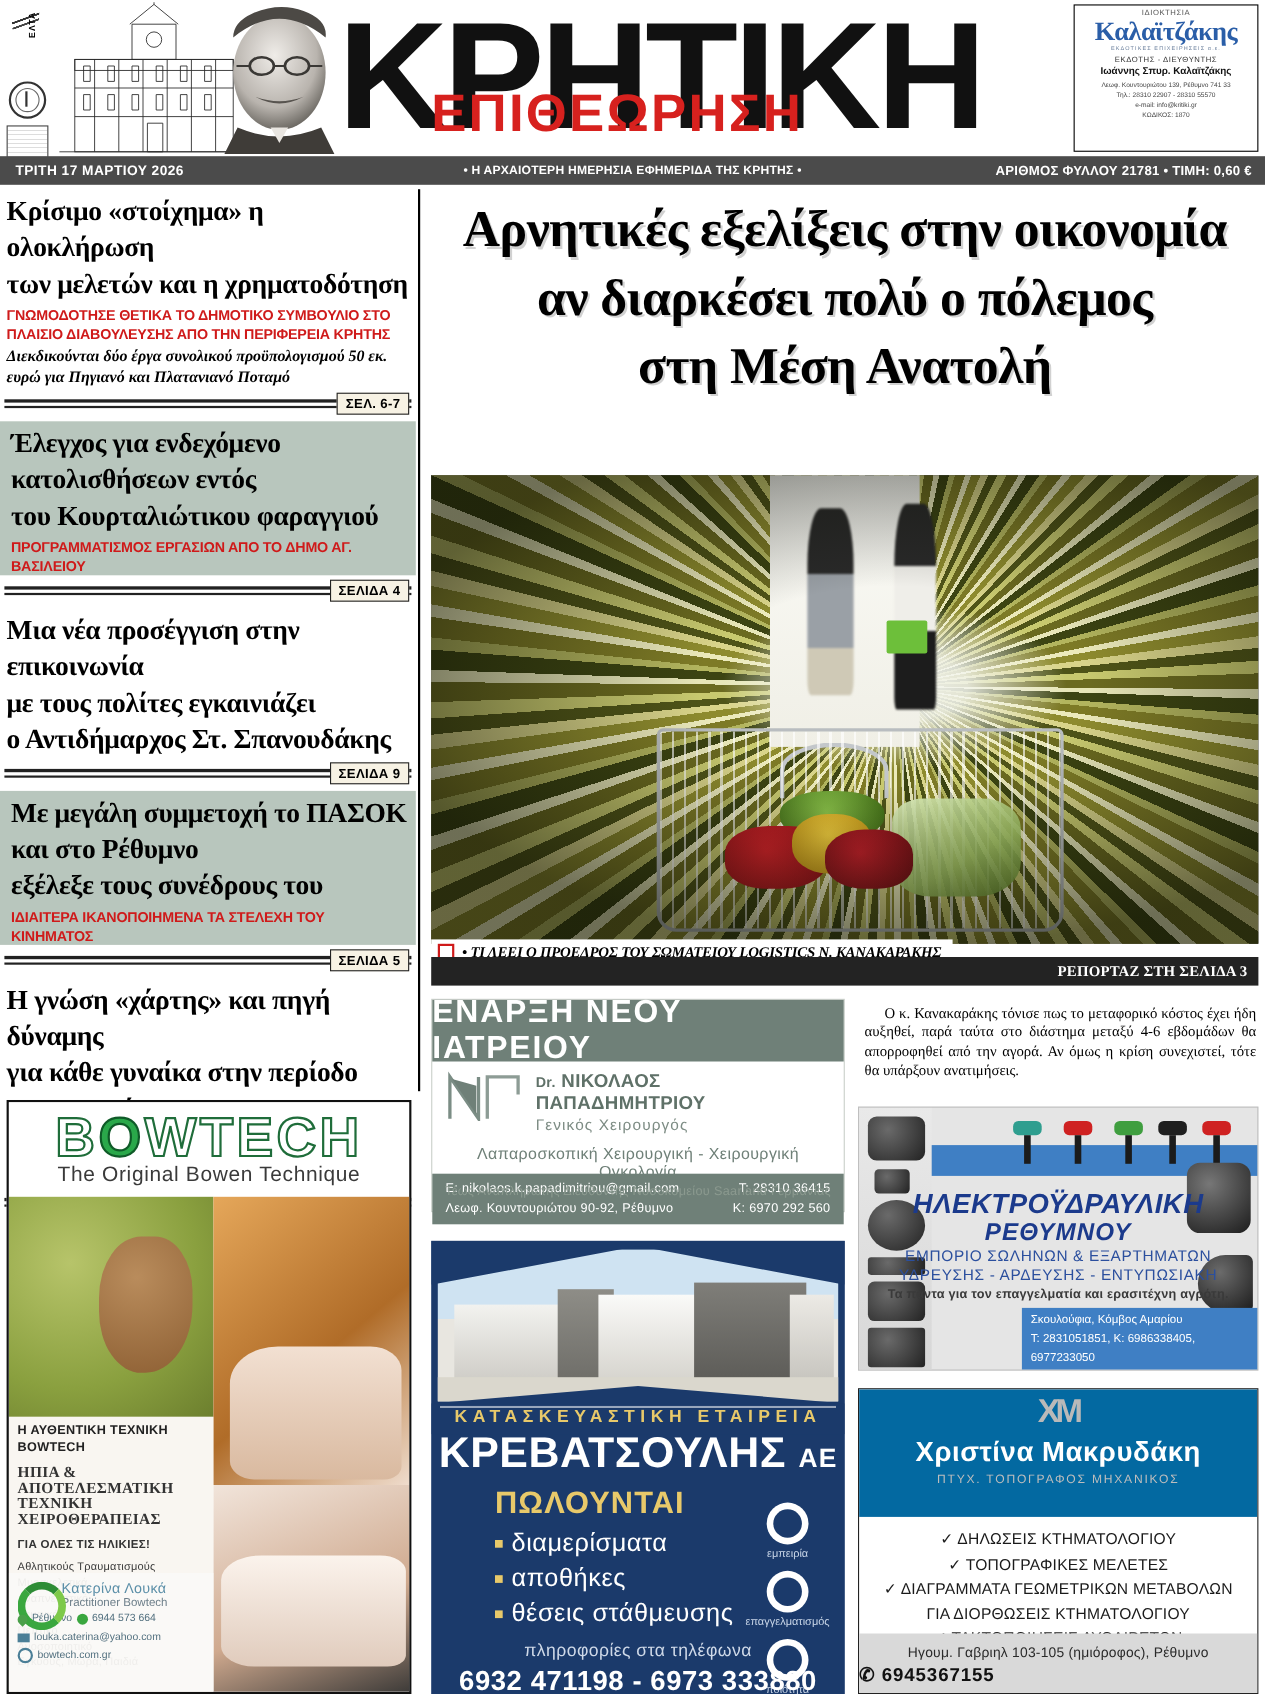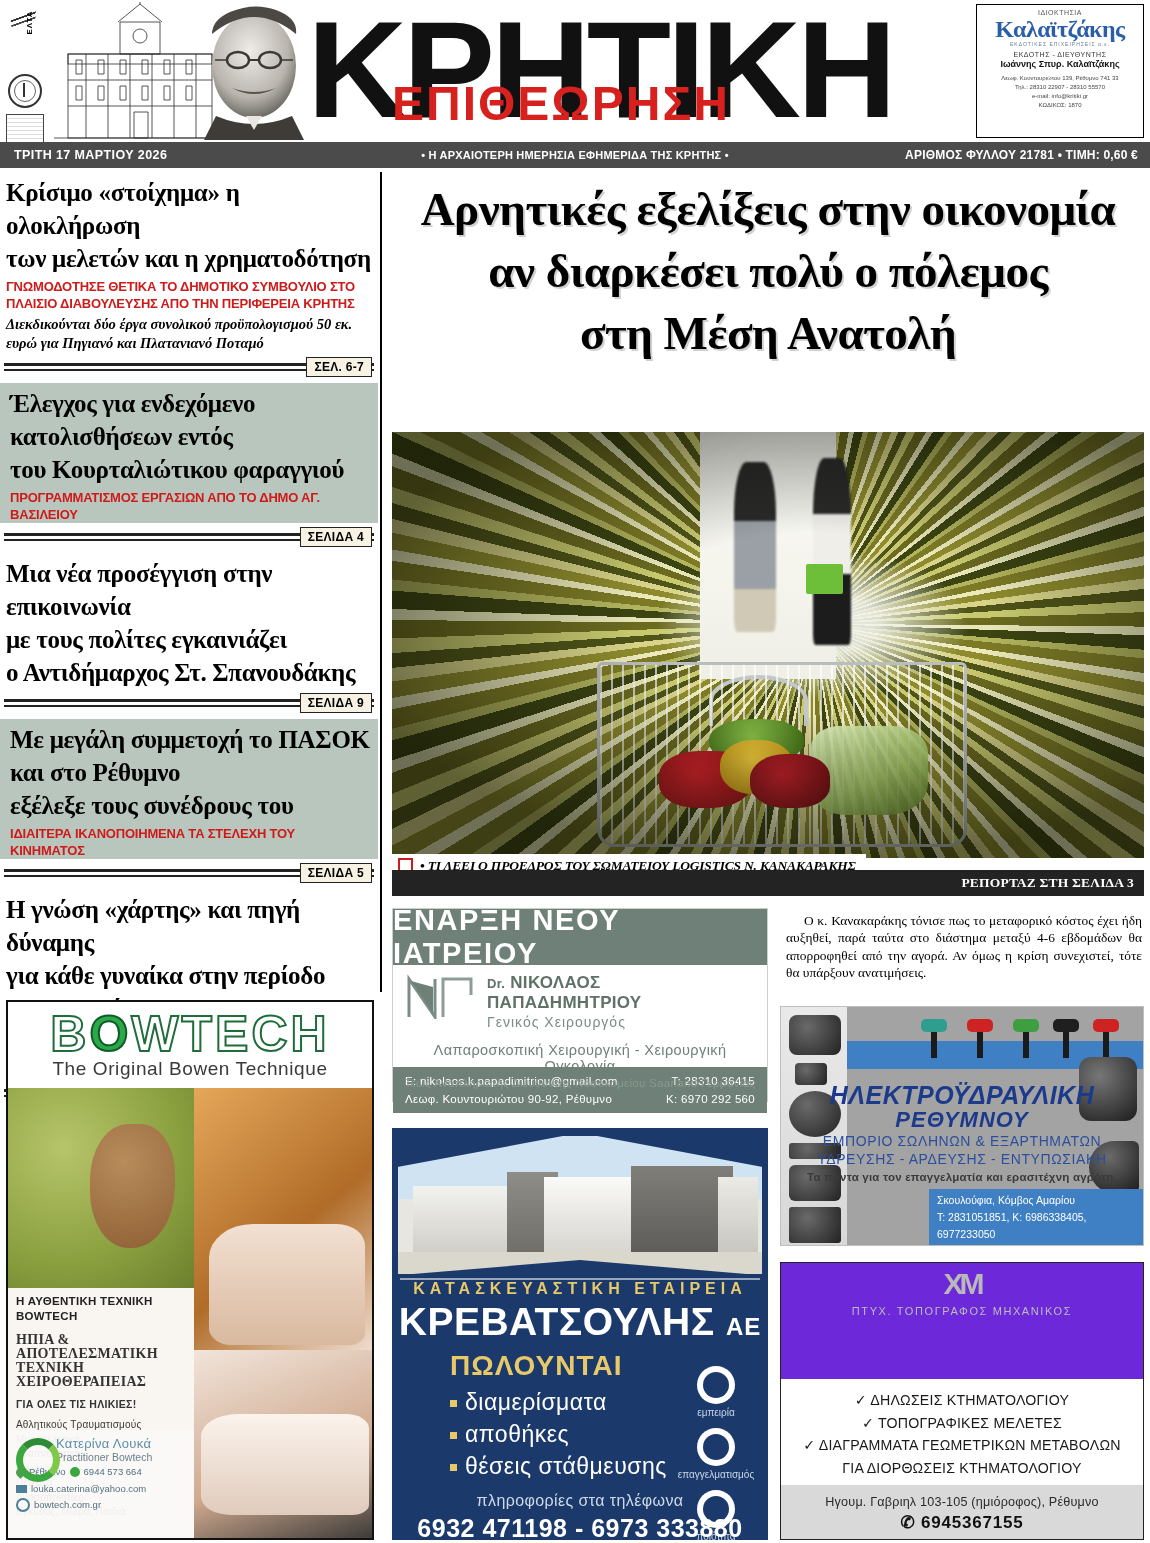--- a/index.html
+++ b/index.html
@@ -172,21 +172,21 @@
   .krev .info{position:absolute;left:0;right:0;top:364px;text-align:center;font-family:"Liberation Sans",sans-serif;
      font-size:16px;color:#cfd9e8;letter-spacing:.4px;}
   .krev .tel{position:absolute;left:0;right:0;top:386px;text-align:center;font-family:"Liberation Sans",sans-serif;
      font-weight:bold;font-size:25px;color:#fff;letter-spacing:.5px;}
   .krev .badges{position:absolute;right:6px;top:238px;width:92px;text-align:center;}
   .krev .badge{width:38px;height:38px;border-radius:50%;background:#fff;margin:0 auto;position:relative;}
   .krev .badge .in{position:absolute;inset:6px;border-radius:50%;background:#1b3a6b;}
   .krev .blabel{font-family:"Liberation Sans",sans-serif;font-size:10px;color:#c9d6e8;margin:3px 0 10px;}
 
   
-  .elec{position:absolute;left:780px;top:1006px;width:364px;height:240px;background:#a3a3a3;border:1px solid #bfbfbf;box-sizing:border-box;overflow:hidden;}
+  .elec{position:absolute;left:780px;top:1006px;width:364px;height:240px;background:#e5e5e5;border:1px solid #bfbfbf;box-sizing:border-box;overflow:hidden;}
   .elec .parts{position:absolute;left:0;top:0;width:66px;height:240px;background:linear-gradient(to bottom,#e9e9e9,#d7d7d7);}
   .elec .p{position:absolute;left:8px;background:radial-gradient(circle at 35% 30%,#6a6a6a,#222);border-radius:5px;}
   .elec .blueband{position:absolute;left:66px;top:34px;width:298px;height:28px;background:#3f7fc4;}
   .elec .valve{position:absolute;top:12px;width:26px;height:34px;}
   .elec .valve .cap{width:26px;height:13px;border-radius:5px;}
   .elec .valve .stem{width:6px;height:26px;margin:0 auto;background:#1b1b1b;}
   .elec .t1{position:absolute;left:0;right:0;top:74px;text-align:center;font-family:"Liberation Sans",sans-serif;
      font-weight:bold;font-style:italic;font-size:25px;color:#1b3a8c;letter-spacing:.5px;}
   .elec .t2{position:absolute;left:0;right:0;top:100px;text-align:center;font-family:"Liberation Sans",sans-serif;
      font-weight:bold;font-style:italic;font-size:22px;color:#1b3a8c;letter-spacing:1px;}
@@ -196,30 +196,30 @@
      font-size:14px;color:#2b4f9e;letter-spacing:.6px;}
   .elec .t5{position:absolute;left:0;right:0;top:164px;text-align:center;font-family:"Liberation Sans",sans-serif;
      font-size:11.5px;font-weight:bold;color:#3a3a3a;letter-spacing:.2px;}
   .elec .foot{position:absolute;left:148px;top:182px;width:216px;height:58px;background:#3f7fc4;color:#fff;
      font-family:"Liberation Sans",sans-serif;font-size:10.5px;line-height:17px;padding:3px 6px 0 8px;box-sizing:border-box;}
   .elec .bigvalve{position:absolute;right:6px;top:50px;width:58px;height:64px;background:radial-gradient(circle at 35% 30%,#777,#1c1c1c);border-radius:12px;}
   .elec .bend{position:absolute;right:4px;bottom:52px;width:50px;height:52px;background:radial-gradient(circle at 40% 30%,#6b6b6b,#1a1a1a);border-radius:50% 6px 6px 50%;}
 
   
   .makr{position:absolute;left:780px;top:1262px;width:364px;height:278px;background:#fff;border:1px solid #222;box-sizing:border-box;overflow:hidden;}
-  .makr .top{height:116px;background:#6d28d9;text-align:center;position:relative;}
+  .makr .top{height:116px;background:#0369a1;text-align:center;position:relative;}
   .makr .emblem{position:relative;margin:0 auto;width:66px;height:34px;padding-top:4px;}
   .makr .emblem span{font-family:"Liberation Sans",sans-serif;font-weight:bold;font-size:30px;color:#b9b9b9;letter-spacing:-4px;}
   .makr .nm{font-family:"Liberation Sans",sans-serif;font-weight:bold;font-size:25px;color:#fff;letter-spacing:.5px;margin-top:5px;}
   .makr .rl{font-family:"Liberation Sans",sans-serif;font-size:11px;color:#bdbdbd;letter-spacing:1.6px;margin-top:4px;}
   .makr .svcs{padding:10px 6px 0 6px;text-align:center;}
   .makr .svcs div{font-family:"Liberation Sans",sans-serif;font-size:14.2px;color:#1a1a1a;line-height:22.5px;letter-spacing:.2px;}
   .makr .addr{position:absolute;left:0;right:0;bottom:30px;text-align:center;font-family:"Liberation Sans",sans-serif;
      font-size:12.6px;color:#2a2a2a;letter-spacing:.2px;}
-  .makr .tel{position:absolute;left:0;right:0;bottom:6px;text-align:center;font-family:"Liberation Sans",sans-serif;
+  .makr .tel{position:absolute;left:0;right:0;bottom:6px;font-family:"Liberation Sans",sans-serif;
      font-weight:bold;font-size:17px;color:#111;letter-spacing:.8px;}
   .makr .botband{position:absolute;left:0;right:0;bottom:0;height:54px;background:#d9d9d9;}
   .makr .addr,.makr .tel{z-index:2;}
 </style>
 </head>
 <body>
 
 <div class="page">
 
   <div class="masthead">
@@ -575,20 +575,21 @@
       <div>Τ: 2831051851, Κ: 6986338405, 6977233050</div>
       <div>email: ilektroidrauliki@gmail.com</div>
     </div>
   </div>
 
   <div class="makr">
     <div class="top">
       <div class="emblem">
         <span>ΧΜ</span>
       </div>
+      <div class="nm">Χριστίνα Μακρυδάκη</div>
       <div class="rl">ΠΤΥΧ. ΤΟΠΟΓΡΑΦΟΣ ΜΗΧΑΝΙΚΟΣ</div>
     </div>
     <div class="svcs" id="makr-services">
         <div>✓ ΔΗΛΩΣΕΙΣ ΚΤΗΜΑΤΟΛΟΓΙΟΥ</div>
         <div>✓ ΤΟΠΟΓΡΑΦΙΚΕΣ ΜΕΛΕΤΕΣ</div>
         <div>✓ ΔΙΑΓΡΑΜΜΑΤΑ ΓΕΩΜΕΤΡΙΚΩΝ ΜΕΤΑΒΟΛΩΝ</div>
         <div>ΓΙΑ ΔΙΟΡΘΩΣΕΙΣ ΚΤΗΜΑΤΟΛΟΓΙΟΥ</div>
         <div>✓ ΤΑΚΤΟΠΟΙΗΣΕΙΣ ΑΥΘΑΙΡΕΤΩΝ</div>
       </div>
     <div class="botband"></div>

